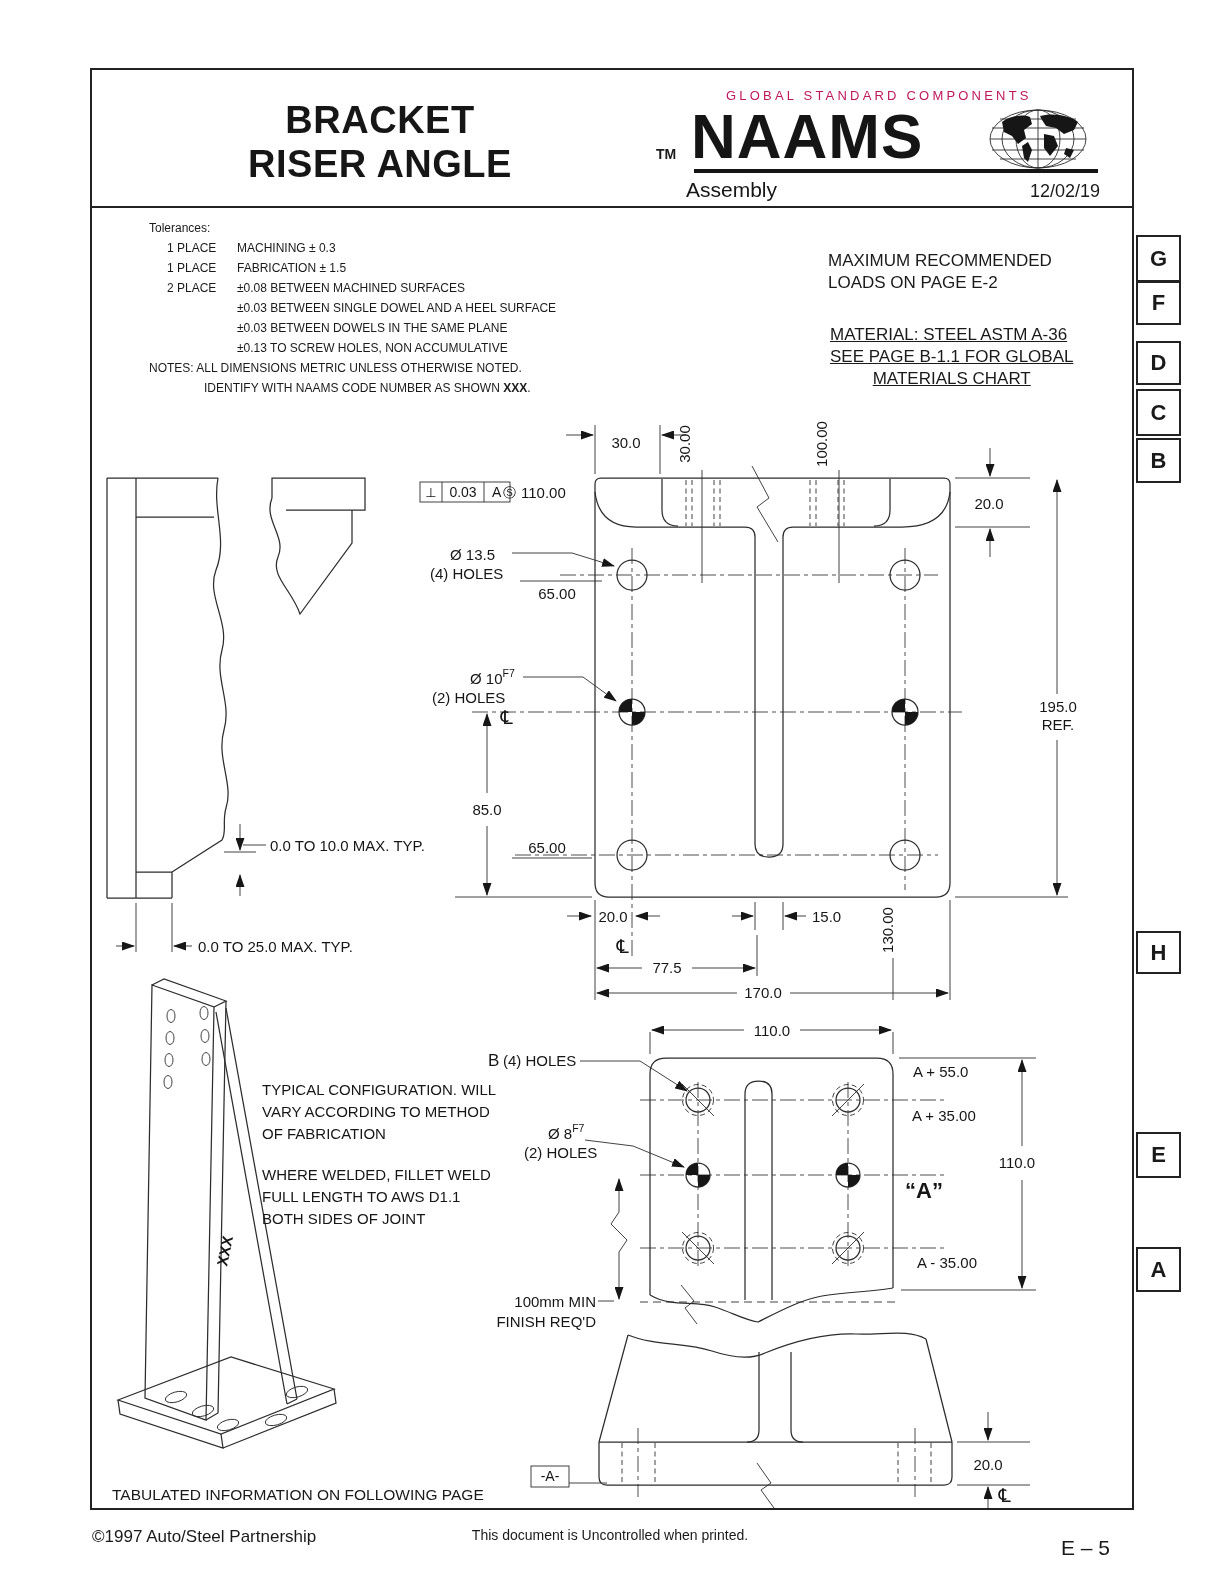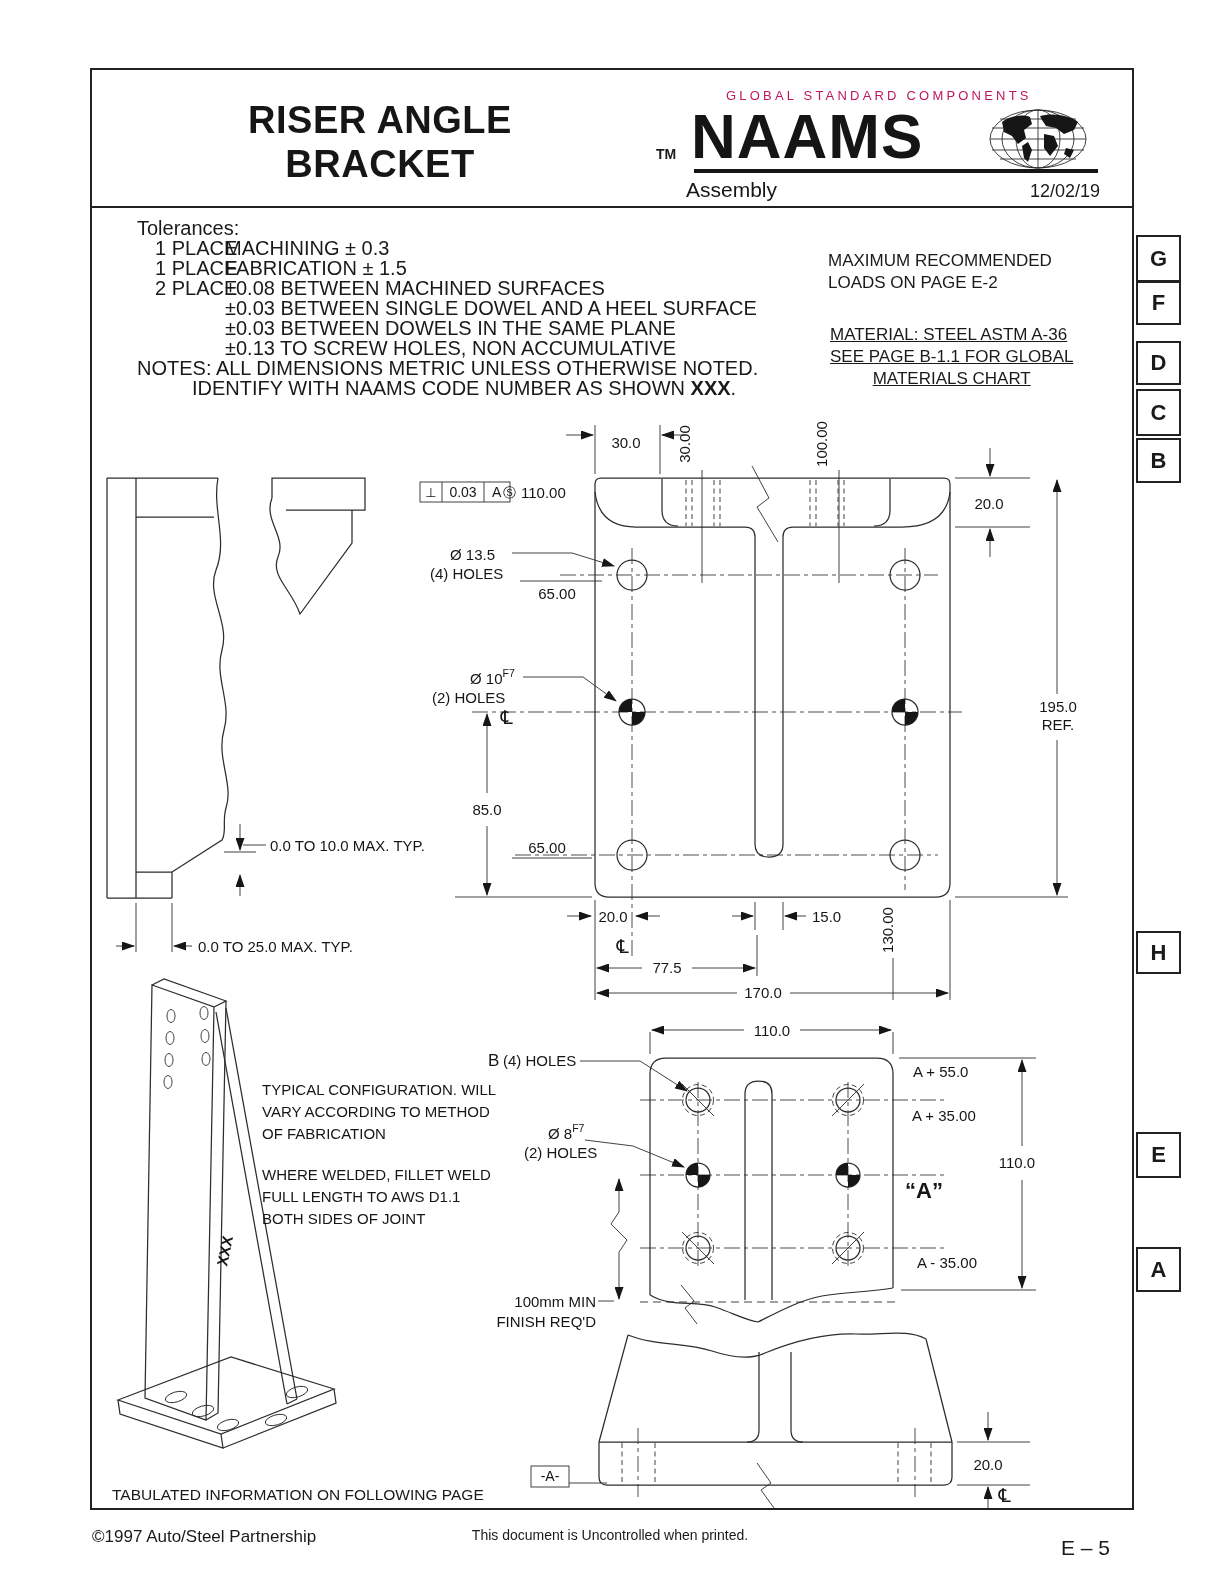--- a/index.html
+++ b/index.html
@@ -12,21 +12,21 @@
   .title{left:150px;top:98px;width:460px;text-align:center;font-size:38px;font-weight:bold;
          line-height:44px;letter-spacing:0.5px;color:#161616;}
   .tagline{left:686px;top:88px;font-size:13px;letter-spacing:3.2px;font-weight:500;color:#be185d;margin-left:40px;}
   .tm{left:656px;top:146px;font-size:14px;font-weight:bold;}
   .brand{left:691px;top:100px;font-size:62px;font-weight:900;letter-spacing:1px;
          transform:scaleY(1.02);transform-origin:left top;color:#151515;}
   .brand-rule{left:694px;top:169px;width:404px;height:4px;background:#151515;}
   .product-line{left:686px;top:178px;font-size:21px;color:#161616;}
   .date{left:1000px;top:181px;width:130px;text-align:center;font-size:18px;}
 
-  .tol-block{left:137px;top:218px;font-size:20px;line-height:20px;white-space:nowrap;}
+  .tol-block{left:149px;top:218px;font-size:12px;line-height:20px;white-space:nowrap;}
   .tol-row{padding-left:18px;}
   .tol-row .c1{display:inline-block;width:70px;}
   .notes-l1{margin-top:0;}
   .notes-l2{margin-left:55px;}
 
   .info-loads{left:828px;top:237px;font-size:17px;line-height:22px;margin-top:13px;}
   .info-material{left:830px;top:324px;font-size:17px;line-height:22px;text-decoration:underline;}
   .info-material .ctr{text-align:center;}
 
   .zone-box{left:1136px;width:45px;border:2px solid #222;background:#fff;
@@ -53,22 +53,22 @@
 </style>
 </head>
 <body>
 
 <div class="page">
 
   <div class="abs border-main"></div>
   <div class="abs header-divider"></div>
 
   <div class="abs title">
+    <div>BRACKET</div>
     <div>RISER ANGLE</div>
-    <div>BRACKET</div>
   </div>
   <div class="abs tagline">GLOBAL STANDARD COMPONENTS</div>
   <div class="abs tm">TM</div>
   <div class="abs brand">NAAMS</div>
 
   <svg class="abs" style="left:988px;top:108px;" width="100" height="62" viewBox="0 0 100 62">
     <ellipse cx="50" cy="31" rx="48" ry="29" class="thin"></ellipse>
     <ellipse cx="50" cy="31" rx="36" ry="29" class="thin"></ellipse>
     <ellipse cx="50" cy="31" rx="22" ry="29" class="thin"></ellipse>
     <line x1="50" y1="2" x2="50" y2="60" class="thin"></line>

